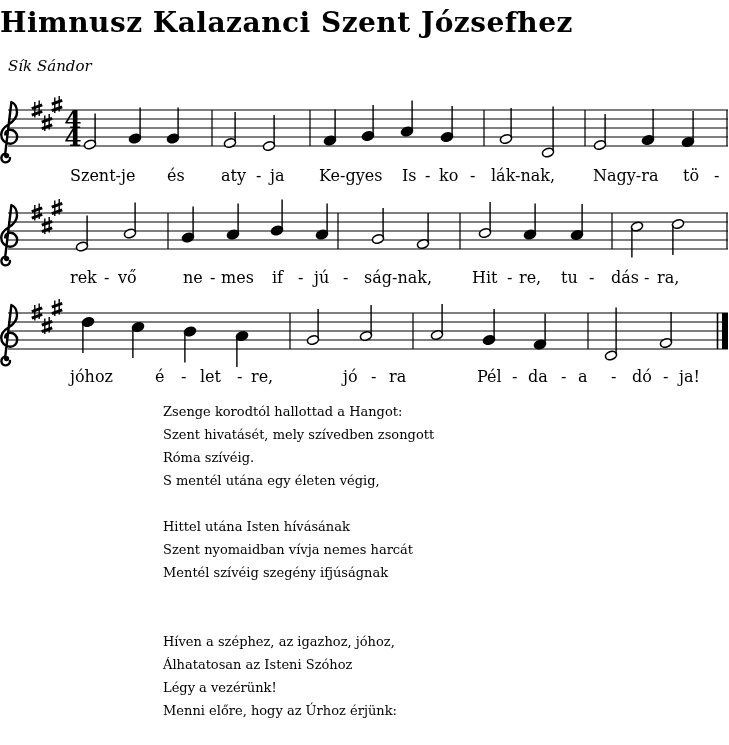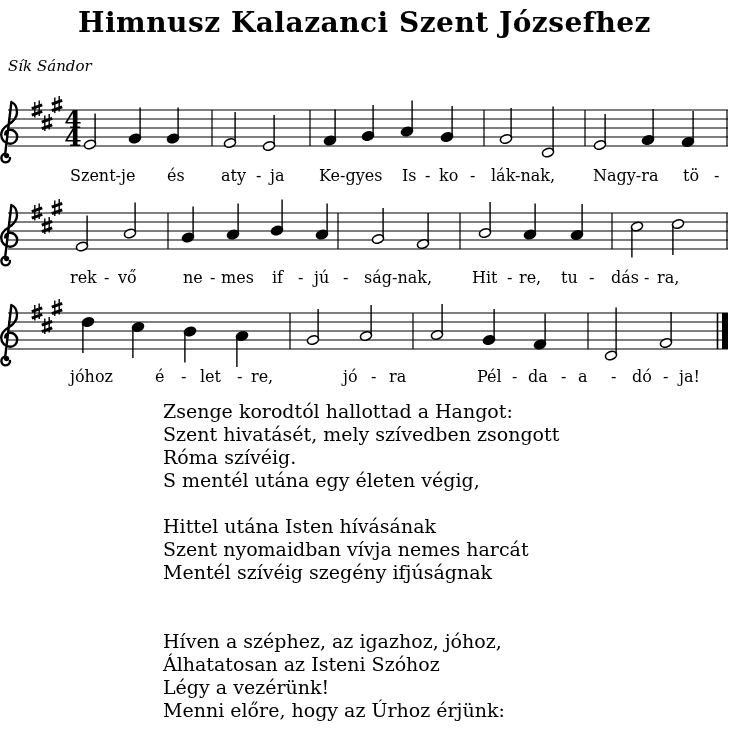--- a/index.html
+++ b/index.html
@@ -2,29 +2,29 @@
 <html><head>
 <meta charset="utf-8">
 <style>
   html,body{margin:0;padding:0;background:#ffffff;}
   .page{
     position:relative;width:729px;height:745px;background:#ffffff;color:#000;
     font-family:"DejaVu Serif", serif;overflow:hidden;
   }
   .title{
     position:absolute;top:6px;left:0;width:100%;margin:0;
-    text-align:center;font-size:28px;font-weight:bold;letter-spacing:.5px;
+    font-size:28px;font-weight:bold;letter-spacing:.5px;
   }
   .composer{
     position:absolute;left:8px;top:57px;font-style:italic;font-size:15px;
   }
   svg.notation{position:absolute;left:0;top:0;}
   .lyrics-row{position:absolute;left:0;width:729px;height:26px;}
   .lyr{position:absolute;top:0;font-size:16px;white-space:nowrap;}
-  .verse{position:absolute;left:163px;font-size:19px;line-height:23px;}
+  .verse{position:absolute;left:163px;font-size:13px;line-height:23px;}
   .verse div{white-space:nowrap;}
 </style>
 </head>
 <body>
 
 <div class="page">
 
   <h1 class="title">Himnusz Kalazanci Szent Józsefhez</h1>
   <div class="composer">Sík Sándor</div>
 

